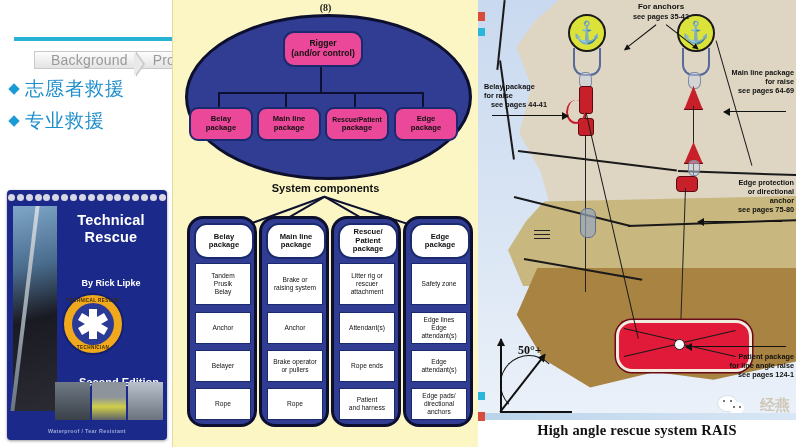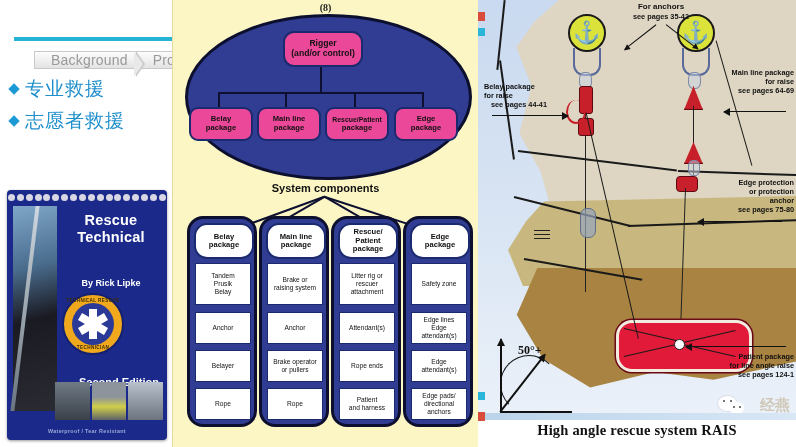--- a/index.html
+++ b/index.html
@@ -169,25 +169,25 @@
         <span class="chev"></span>
       </div>
       <div class="crumb-seg" style="padding-left:18px;border-right:1px solid #c9c9c9;">
         <span>Pro</span>
       </div>
     </div>
 
     <div class="bullets">
       <div class="bullet-row">
         <span class="diamond"></span>
-        <span class="bullet-txt">专业救援</span>
+        <span class="bullet-txt">志愿者救援</span>
       </div>
       <div class="bullet-row">
         <span class="diamond"></span>
-        <span class="bullet-txt">志愿者救援</span>
+        <span class="bullet-txt">专业救援</span>
       </div>
     </div>
 
     <div class="book">
       <div class="spiral">
         <i></i>
           <i></i>
           <i></i>
           <i></i>
           <i></i>
@@ -200,22 +200,22 @@
           <i></i>
           <i></i>
           <i></i>
           <i></i>
           <i></i>
           <i></i>
           <i></i>
       </div>
       <div class="book-photo-l"></div>
       <div class="book-title">
+        <div>Technical</div>
         <div>Rescue</div>
-        <div>Technical</div>
       </div>
       <div class="book-author">By Rick Lipke</div>
       <div class="badge">
         <div class="badge-txt-t">TECHNICAL RESCUE</div>
         <div class="badge-txt-b">TECHNICIAN</div>
         <div class="badge-inner">
           <div class="star">
               <i></i>
             </div>
         </div>
@@ -465,21 +465,21 @@
     <div class="lbl r" style="right:2px;top:68px;width:120px;">
       <div>Main line package</div>
       <div>for raise</div>
       <div>see pages 64-69</div>
     </div>
     <div class="arrow-h" style="left:246px;top:111px;width:62px;transform:scaleX(-1);"></div>
     <div class="litter-line" style="left:238px;top:40px;width:130px;transform:rotate(74deg);transform-origin:left center;"></div>
 
     <div class="lbl r" style="right:2px;top:178px;width:110px;">
       <div>Edge protection</div>
-      <div>or protection</div>
+      <div>or directional</div>
       <div>anchor</div>
       <div>see pages 75-80</div>
     </div>
     <div class="arrow-h" style="left:220px;top:221px;width:84px;transform:scaleX(-1);"></div>
 
     <div class="lbl r" style="right:2px;top:352px;width:118px;">
       <div>Patient package</div>
       <div>for line angle raise</div>
       <div>see pages 124-1</div>
     </div>

